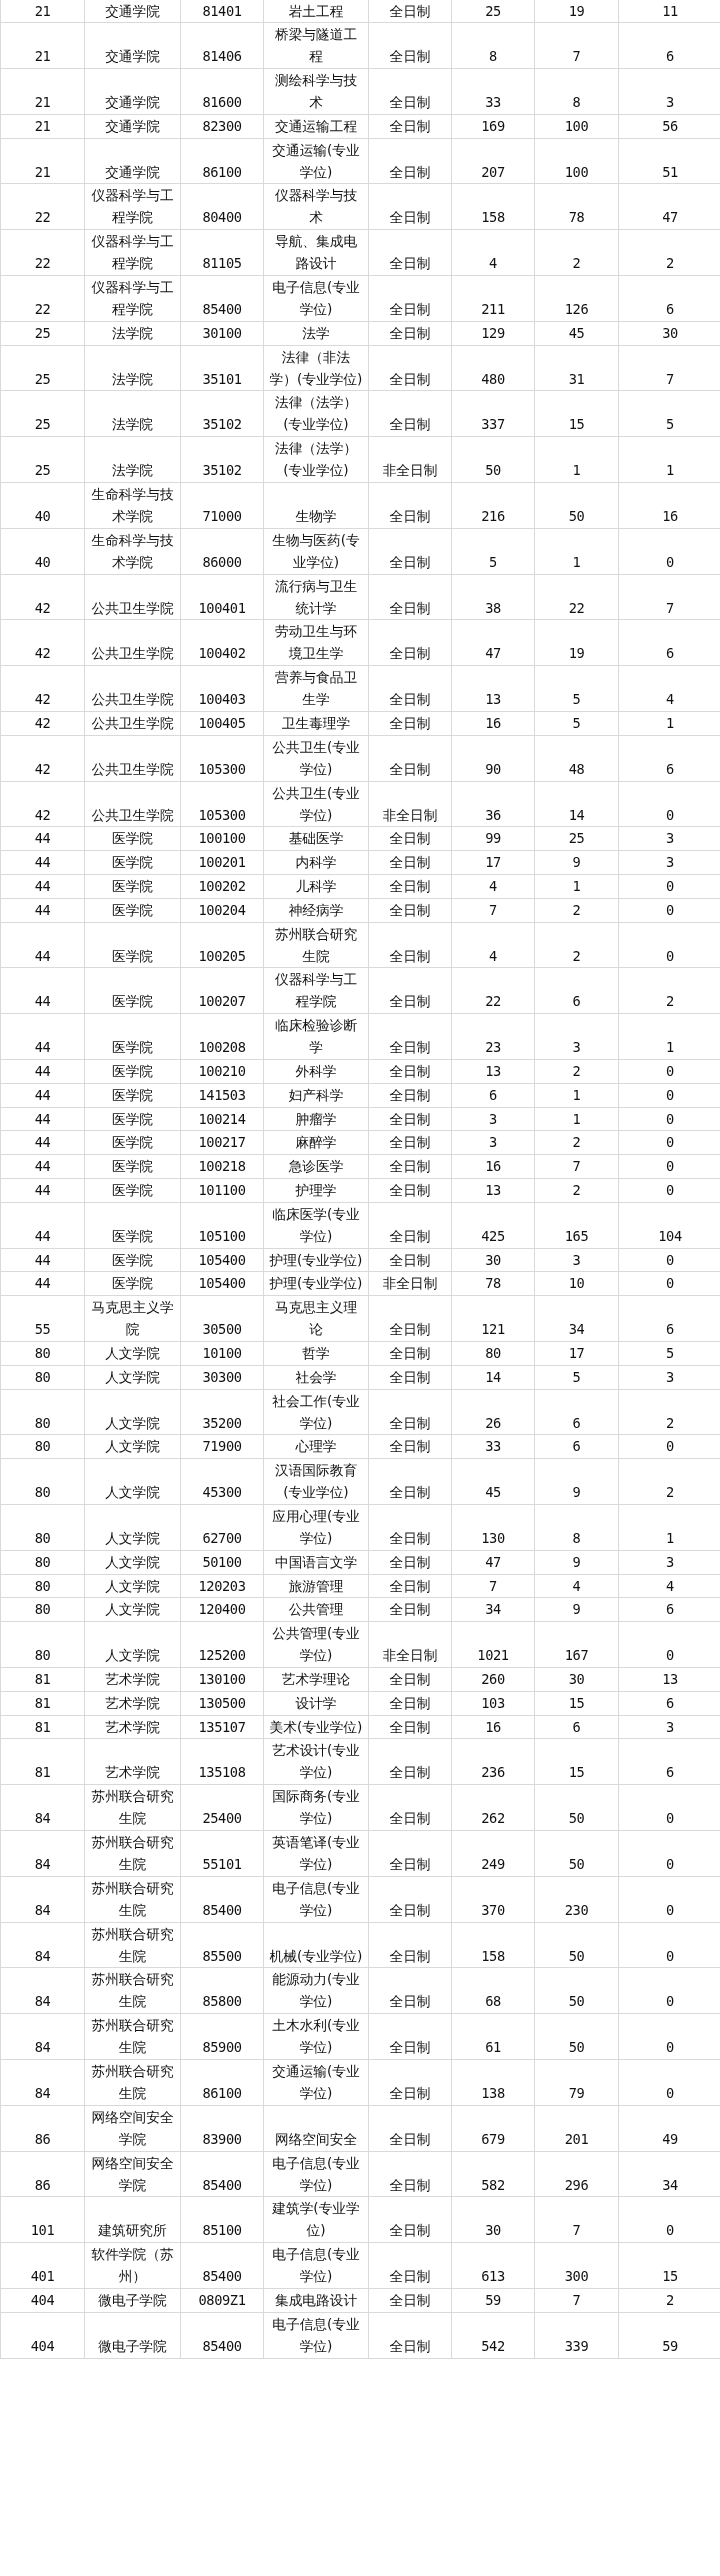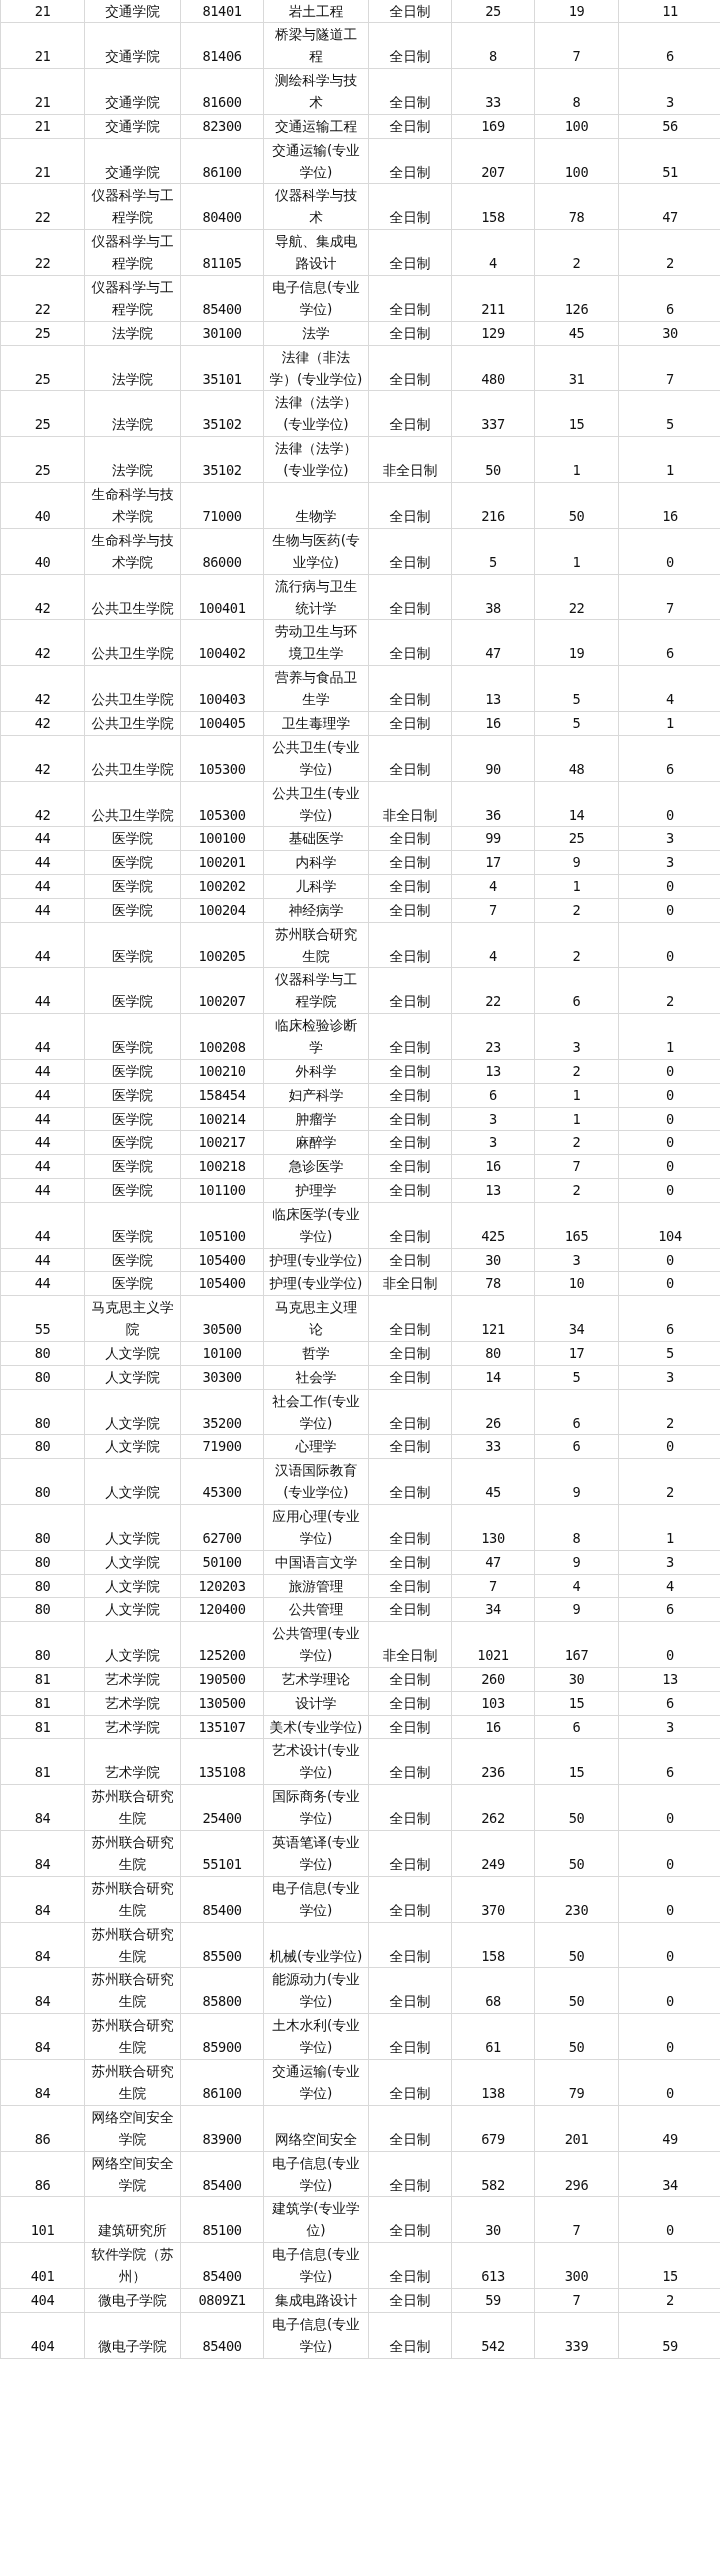--- a/index.html
+++ b/index.html
@@ -317,21 +317,21 @@
         <td class="num">100210</td>
         <td class="c-major">外科学</td>
         <td>全日制</td>
         <td class="num">13</td>
         <td class="num">2</td>
         <td class="num">0</td>
       </tr>
       <tr>
         <td class="num">44</td>
         <td>医学院</td>
-        <td class="num">158454</td>
+        <td class="num">141503</td>
         <td class="c-major">妇产科学</td>
         <td>全日制</td>
         <td class="num">6</td>
         <td class="num">1</td>
         <td class="num">0</td>
       </tr>
       <tr>
         <td class="num">44</td>
         <td>医学院</td>
         <td class="num">100214</td>
@@ -507,21 +507,21 @@
         <td class="num">125200</td>
         <td class="c-major">公共管理(专业学位)</td>
         <td>非全日制</td>
         <td class="num">1021</td>
         <td class="num">167</td>
         <td class="num">0</td>
       </tr>
       <tr>
         <td class="num">81</td>
         <td>艺术学院</td>
-        <td class="num">190500</td>
+        <td class="num">130100</td>
         <td class="c-major">艺术学理论</td>
         <td>全日制</td>
         <td class="num">260</td>
         <td class="num">30</td>
         <td class="num">13</td>
       </tr>
       <tr>
         <td class="num">81</td>
         <td>艺术学院</td>
         <td class="num">130500</td>

